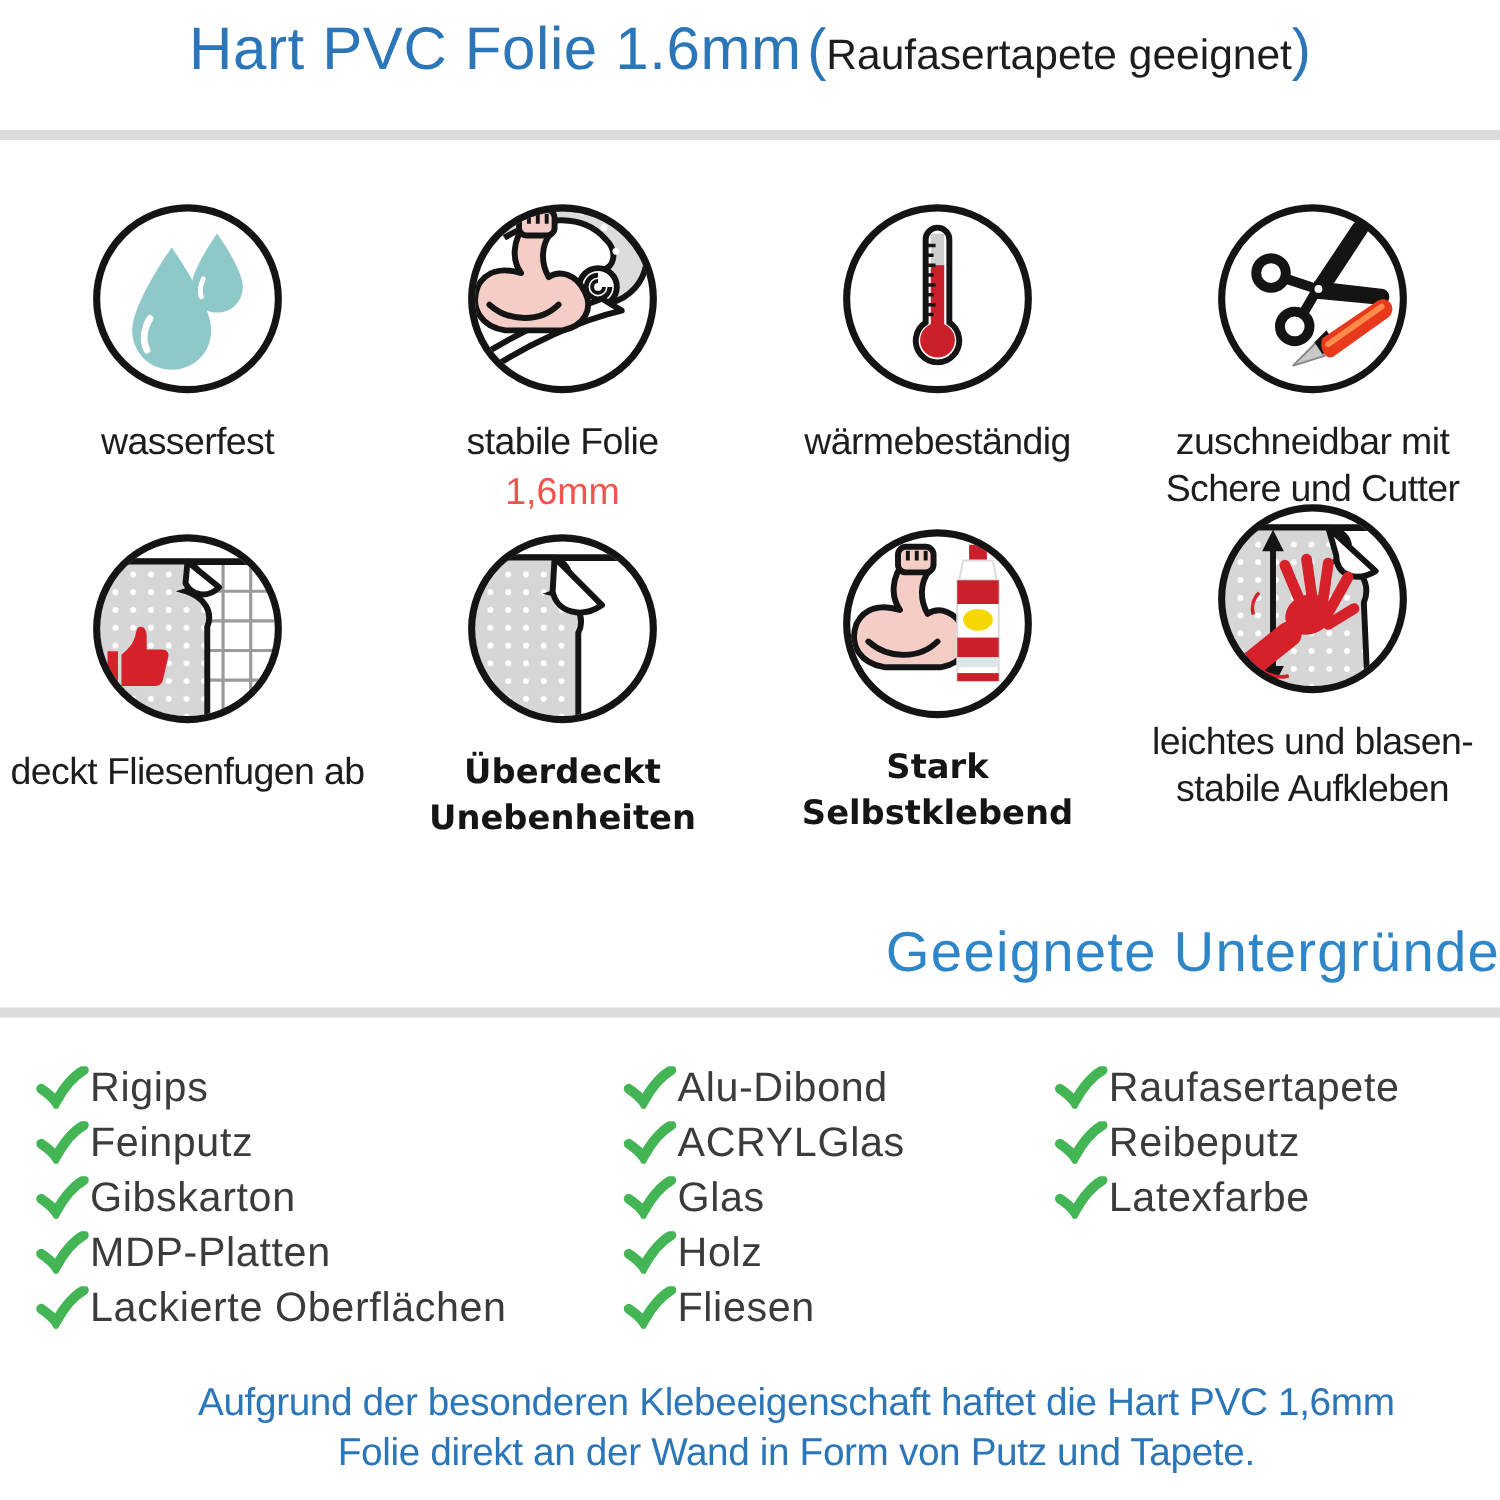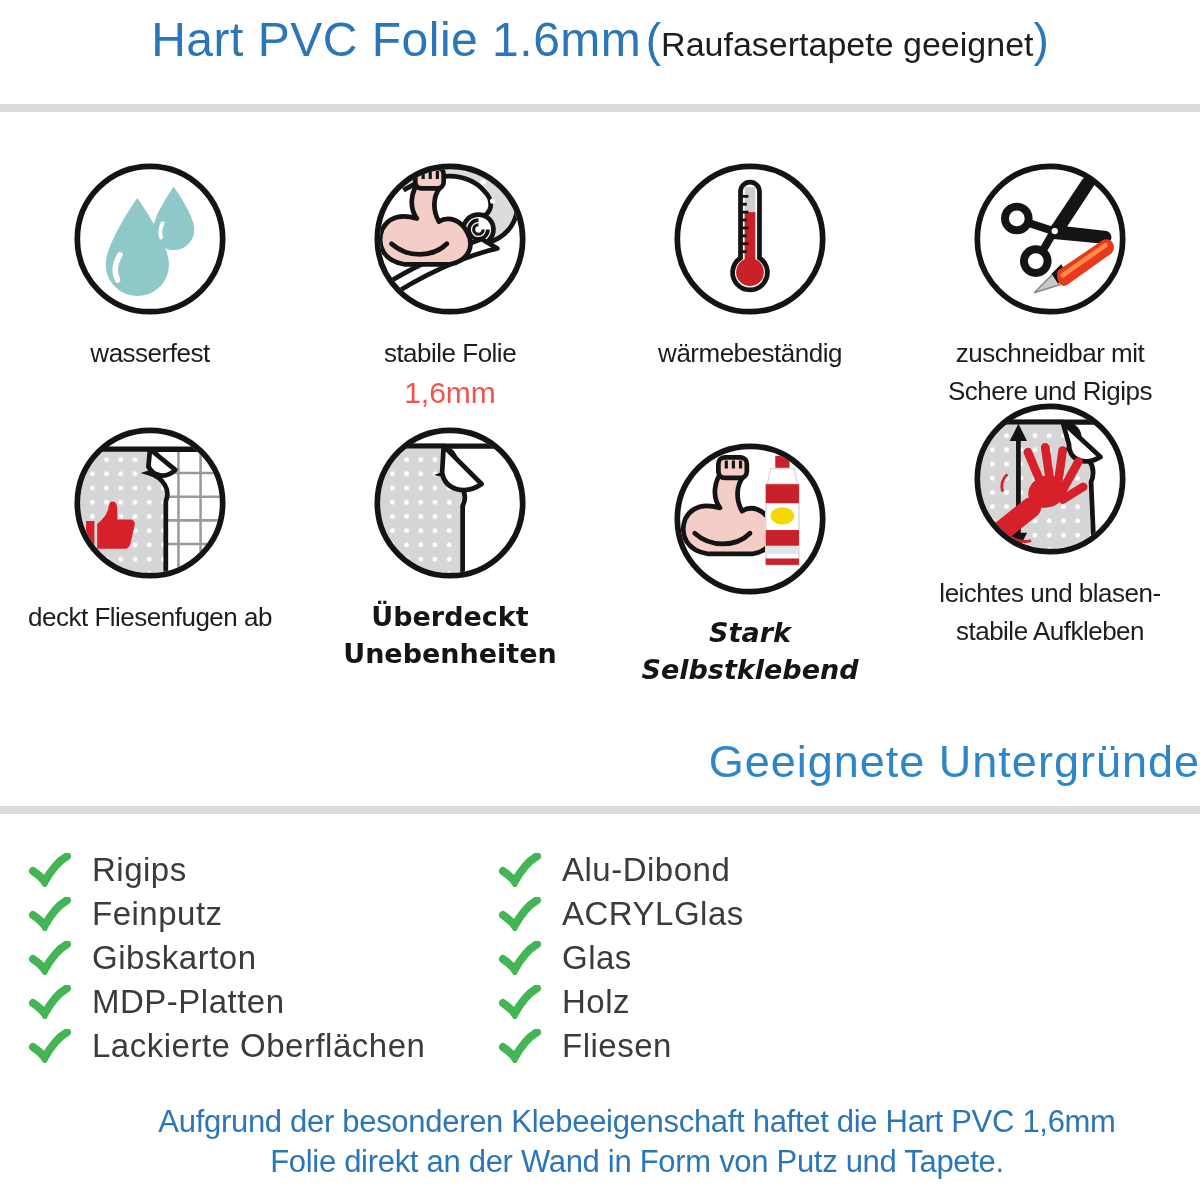--- a/index.html
+++ b/index.html
@@ -11,32 +11,32 @@
   .title-row{position:absolute;top:12px;left:0;width:1200px;text-align:center;white-space:nowrap;}
   .title-main{font-size:48px;color:#2b76b8;letter-spacing:.5px;}
   .title-paren{font-size:46px;color:#2b76b8;}
   .title-sub{font-size:34px;color:#1d1d1d;}
   .divider{position:absolute;left:0;width:1200px;height:8px;background:#dcdcdc;}
   #divider-top{top:104px;}
   #divider-mid{top:806px;}
   
   .fcell{position:absolute;width:300px;text-align:center;}
   .fcell .icon-wrap{display:inline-block;width:158px;height:158px;}
-  .flabel{margin-top:12px;font-size:26px;line-height:38px;color:#1d1d1d;letter-spacing:-0.5px;}
+  .flabel{margin-top:12px;font-size:30px;line-height:38px;color:#1d1d1d;letter-spacing:-0.5px;}
   .flabel.alt{font-family:"DejaVu Sans",sans-serif;font-weight:bold;font-size:27px;line-height:37px;letter-spacing:0;color:#151515;}
   .fsub{margin-top:4px;font-size:30px;color:#f0544c;letter-spacing:0;}
   
   .section-title{position:absolute;top:736px;left:0;width:1200px;text-align:right;
     font-size:45px;color:#2e86c8;letter-spacing:1px;}
   .surfaces{position:absolute;top:848px;left:28px;display:flex;}
   .scol{display:flex;flex-direction:column;}
   .scol1{width:470px;}
   .scol2{width:345px;}
   .scol3{width:350px;}
-  .sitem{display:flex;align-items:center;height:44px;gap:20px;}
+  .sitem{display:flex;align-items:center;height:44px;}
   .sitem .check{flex:0 0 auto;width:44px;height:34px;}
   .sitem .stext{font-size:33px;color:#3b3b3b;letter-spacing:.5px;white-space:nowrap;}
   
   .footer{position:absolute;top:1102px;left:0;width:1200px;text-align:center;
     color:#2b76b8;font-size:31px;line-height:40px;letter-spacing:-0.3px;padding-left:37px;}
 </style>
 </head>
 <body>
 
 <div class="title-row">
@@ -127,21 +127,21 @@
       <circle cx="53" cy="45" r="2" fill="#ffffff"></circle>
       <polygon points="40,84 52,72 56,79" fill="#c9c9c9" stroke="#8a8a8a" stroke-width="1"></polygon>
       <polygon points="51,72 57,66 62,73 55,78" fill="#141414"></polygon>
       <path d="M55,70 L83,51 C88,48 93,54 89,59 L61,79 C57,82 53,75 55,70 Z" fill="#e8391d"></path>
       <path d="M58,73 L85,54" stroke="#ff8a4a" stroke-width="3" fill="none" stroke-linecap="round"></path>
       <circle cx="50" cy="50" r="46" fill="none" stroke="#141414" stroke-width="3.6"></circle>
     </svg>
   </span>
   <div class="flabel">
     <div>zuschneidbar mit</div>
-    <div>Schere und Rigips</div>
+    <div>Schere und Cutter</div>
   </div>
 </div>
 
 <div class="fcell" style="left:0;top:424px;">
   <span class="icon-wrap">
     <svg viewBox="0 0 100 100" width="158" height="158">
       <defs>
         <clipPath id="clip5">
             <circle cx="50" cy="50" r="44.3"></circle>
           </clipPath>
@@ -191,21 +191,21 @@
       </g>
       <circle cx="50" cy="50" r="46" fill="none" stroke="#141414" stroke-width="3.6"></circle>
     </svg>
   </span>
   <div class="flabel alt">
     <div>Überdeckt</div>
     <div>Unebenheiten</div>
   </div>
 </div>
 
-<div class="fcell" style="left:600px;top:440px;font-style:italic;">
+<div class="fcell" style="left:600px;top:420px;">
   <span class="icon-wrap">
     <svg viewBox="0 0 100 100" width="158" height="158">
       <defs>
           <clipPath id="clip7">
             <circle cx="50" cy="50" r="44.3"></circle>
           </clipPath>
         </defs>
       <g clip-path="url(#clip7)">
         <g transform="translate(2,6)">
           <path d="M7,44 C3,55 9,64 21,66 L50,66 C61,64 66,55 61,46 C57,38 49,35 43,39 C39,32 39,23 44,17 L31,13 C25,20 24,30 29,37 C19,34 11,36 7,44 Z" fill="#f5cdc7" stroke="#141414" stroke-width="3" stroke-linejoin="round"></path>
@@ -332,18 +332,38 @@
         </svg>
       <span class="stext">Holz</span>
     </div>
     <div class="sitem">
       <svg class="check" viewBox="0 0 40 32">
           <path d="M4,17 C10,21 13,24 15,27 C21,16 29,7 36,3" stroke="#43b554" stroke-width="7.5" fill="none" stroke-linecap="round"></path>
         </svg>
       <span class="stext">Fliesen</span>
     </div>
   </div>
+  <div class="scol scol3">
+    <div class="sitem">
+      <svg class="check" viewBox="0 0 40 32">
+          <path d="M4,17 C10,21 13,24 15,27 C21,16 29,7 36,3" stroke="#43b554" stroke-width="7.5" fill="none" stroke-linecap="round"></path>
+        </svg>
+      <span class="stext">Raufasertapete</span>
+    </div>
+    <div class="sitem">
+      <svg class="check" viewBox="0 0 40 32">
+          <path d="M4,17 C10,21 13,24 15,27 C21,16 29,7 36,3" stroke="#43b554" stroke-width="7.5" fill="none" stroke-linecap="round"></path>
+        </svg>
+      <span class="stext">Reibeputz</span>
+    </div>
+    <div class="sitem">
+      <svg class="check" viewBox="0 0 40 32">
+          <path d="M4,17 C10,21 13,24 15,27 C21,16 29,7 36,3" stroke="#43b554" stroke-width="7.5" fill="none" stroke-linecap="round"></path>
+        </svg>
+      <span class="stext">Latexfarbe</span>
+    </div>
+  </div>
 </div>
 
 <div class="footer">
   <div>Aufgrund der besonderen Klebeeigenschaft haftet die Hart PVC 1,6mm</div>
   <div>Folie direkt an der Wand in Form von Putz und Tapete.</div>
 </div>
 
 </body></html>

